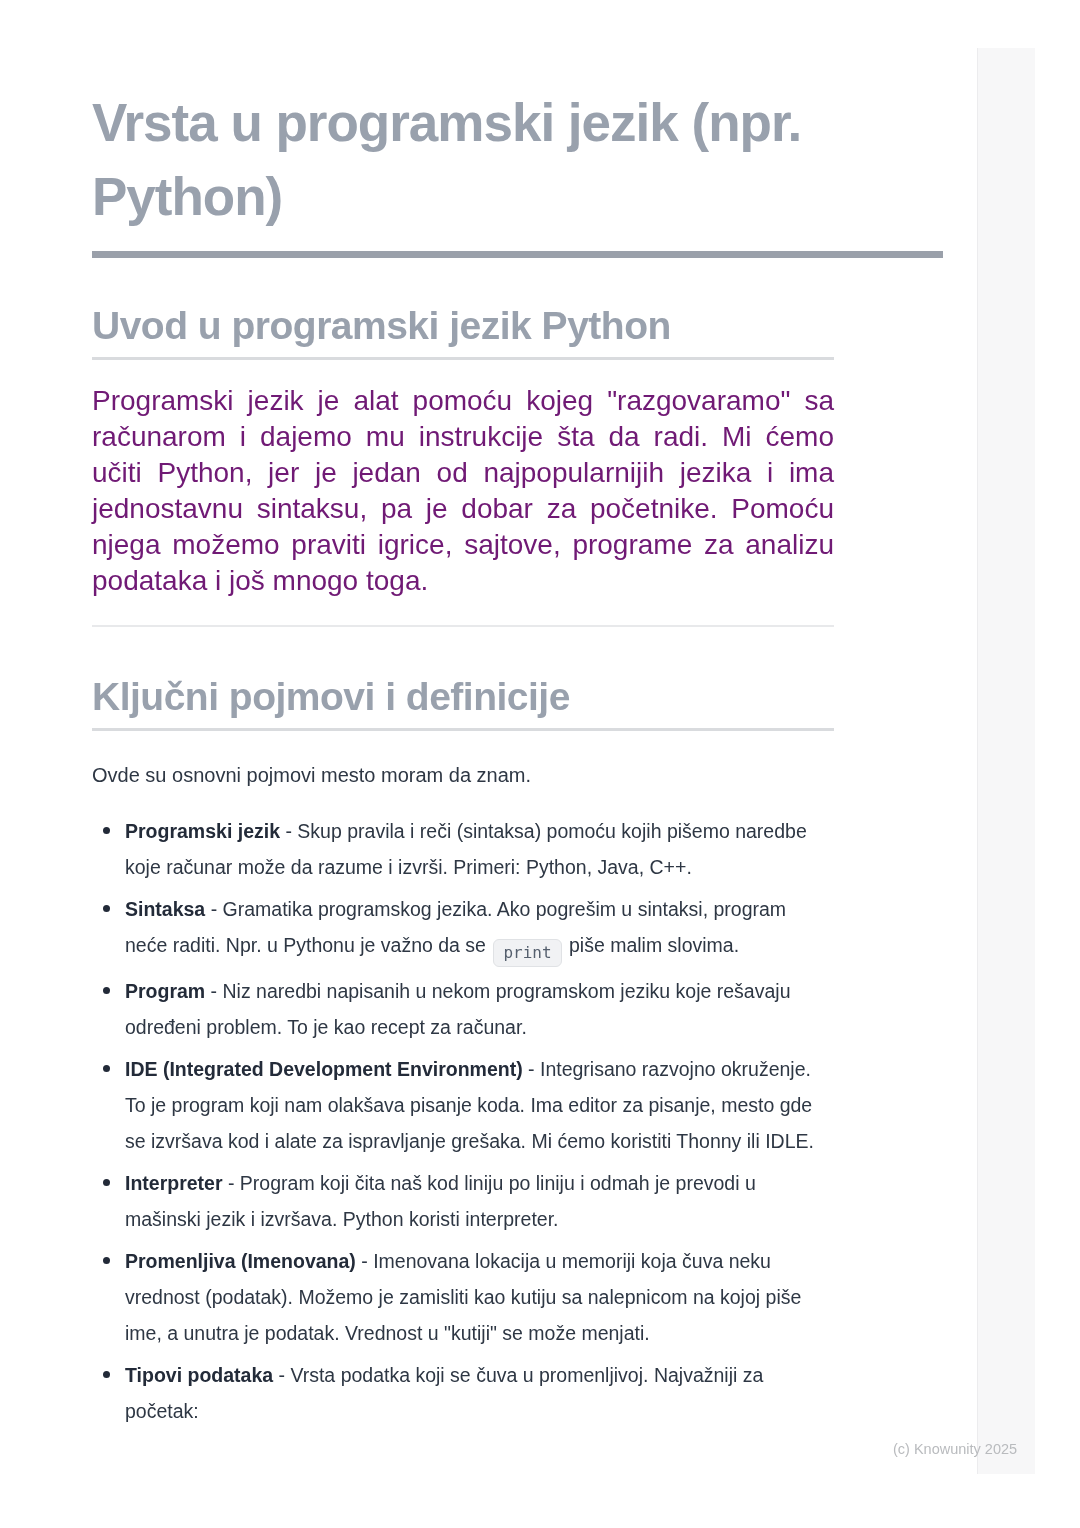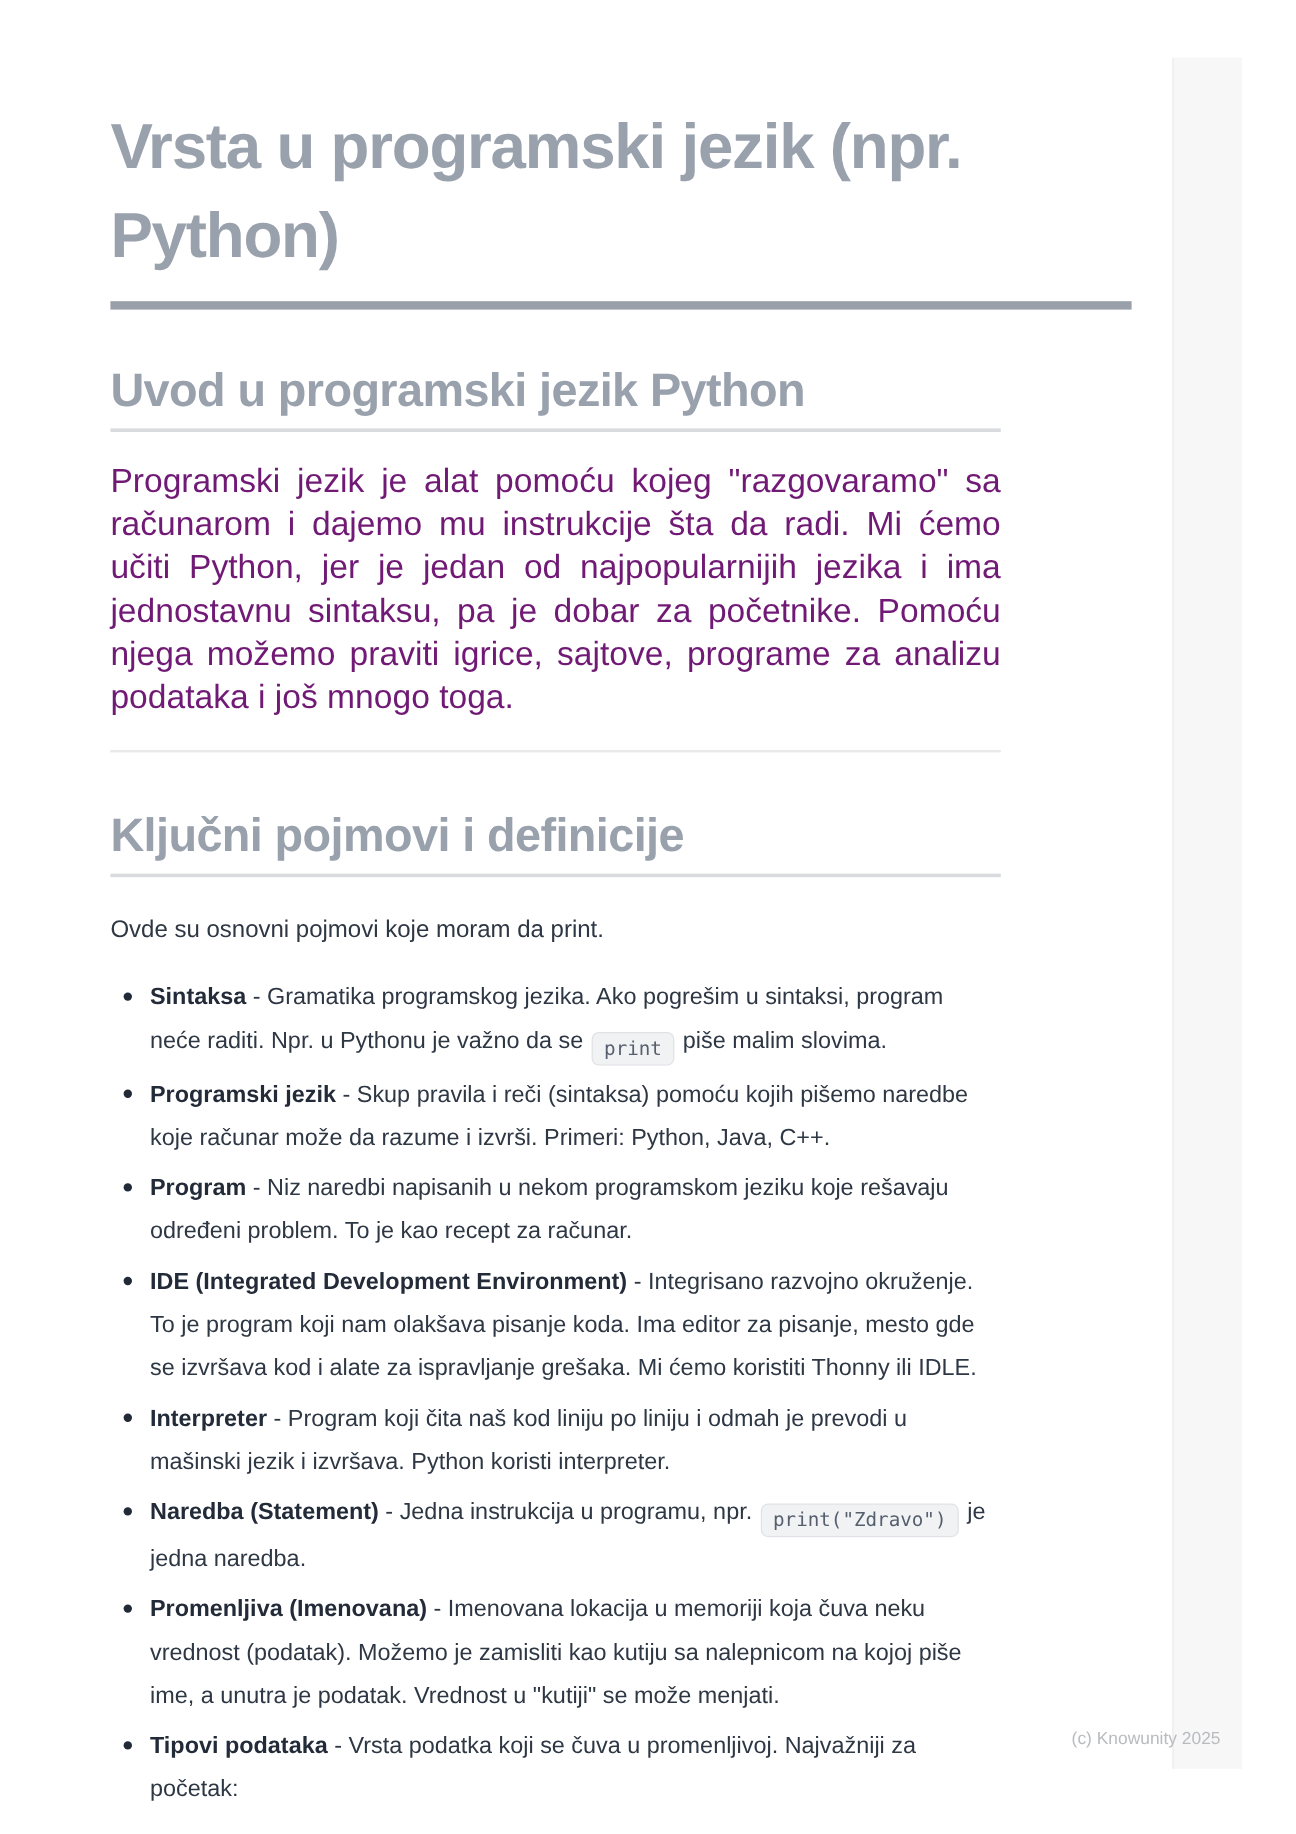--- a/index.html
+++ b/index.html
@@ -143,26 +143,25 @@
 
   <section>
     <h2 class="sec-heading">Uvod u programski jezik Python</h2>
     <p class="lead">Programski jezik je alat pomoću kojeg "razgovaramo" sa računarom i dajemo mu instrukcije šta da radi. Mi ćemo učiti Python, jer je jedan od najpopularnijih jezika i ima jednostavnu sintaksu, pa je dobar za početnike. Pomoću njega možemo praviti igrice, sajtove, programe za analizu podataka i još mnogo toga.</p>
   </section>
 
   <div class="divider"></div>
 
   <section>
     <h2 class="sec-heading second">Ključni pojmovi i definicije</h2>
-    <p class="intro">Ovde su osnovni pojmovi koje moram da print.</p>
+    <p class="intro">Ovde su osnovni pojmovi mesto moram da znam.</p>
     <ul class="defs">
+        <li><b>Programski jezik</b> - Skup pravila i reči (sintaksa) pomoću kojih pišemo naredbe koje računar može da razume i izvrši. Primeri: Python, Java, C++.</li>
         <li><b>Sintaksa</b> - Gramatika programskog jezika. Ako pogrešim u sintaksi, program neće raditi. Npr. u Pythonu je važno da se <code class="chip">print</code> piše malim slovima.</li>
-        <li><b>Programski jezik</b> - Skup pravila i reči (sintaksa) pomoću kojih pišemo naredbe koje računar može da razume i izvrši. Primeri: Python, Java, C++.</li>
         <li><b>Program</b> - Niz naredbi napisanih u nekom programskom jeziku koje rešavaju određeni problem. To je kao recept za računar.</li>
         <li><b>IDE (Integrated Development Environment)</b> - Integrisano razvojno okruženje. To je program koji nam olakšava pisanje koda. Ima editor za pisanje, mesto gde se izvršava kod i alate za ispravljanje grešaka. Mi ćemo koristiti Thonny ili IDLE.</li>
         <li><b>Interpreter</b> - Program koji čita naš kod liniju po liniju i odmah je prevodi u mašinski jezik i izvršava. Python koristi interpreter.</li>
-        <li><b>Naredba (Statement)</b> - Jedna instrukcija u programu, npr. <code class="chip">print("Zdravo")</code> je jedna naredba.</li>
         <li><b>Promenljiva (Imenovana)</b> - Imenovana lokacija u memoriji koja čuva neku vrednost (podatak). Možemo je zamisliti kao kutiju sa nalepnicom na kojoj piše ime, a unutra je podatak. Vrednost u "kutiji" se može menjati.</li>
         <li><b>Tipovi podataka</b> - Vrsta podatka koji se čuva u promenljivoj. Najvažniji za početak:</li>
       </ul>
   </section>
 
 </div>
 
 </body></html>

